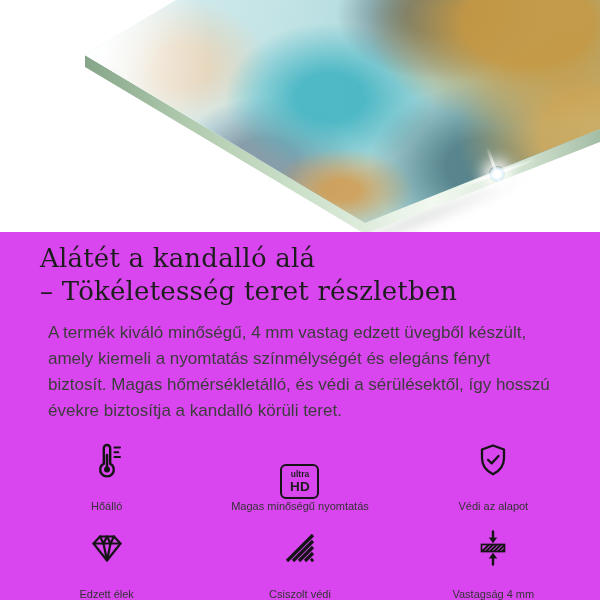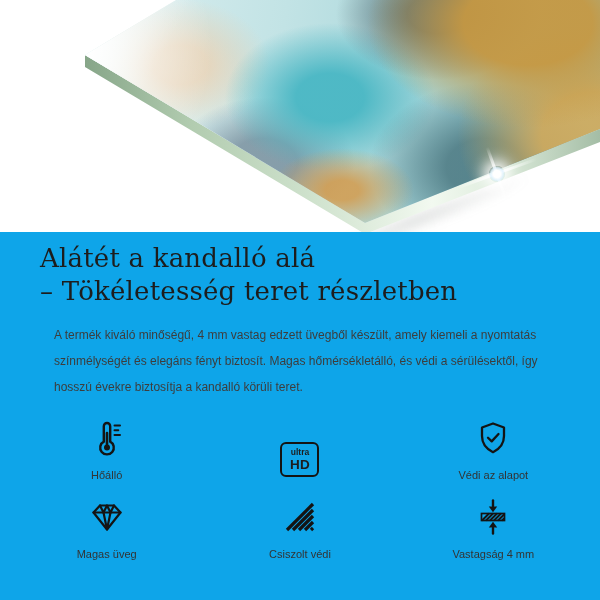--- a/index.html
+++ b/index.html
@@ -1,16 +1,16 @@
 <!DOCTYPE html>
 <html><head>
 <meta charset="utf-8">
 <style>
   html,body{margin:0;padding:0;background:#ffffff;}
-  .page{position:relative;width:600px;height:600px;background:#0ea5e9;overflow:hidden;
+  .page{position:relative;width:600px;height:600px;background:#d946ef;overflow:hidden;
         font-family:"Liberation Sans",sans-serif;color:#1d1d1d;}
 
   
   .hero{position:relative;width:600px;height:232px;background:#fff;overflow:hidden;}
   .glass-shadow{position:absolute;left:290px;top:210px;width:250px;height:22px;border-radius:50%;
         background:radial-gradient(ellipse at center,rgba(105,115,110,.22),rgba(105,115,110,0) 70%);
         filter:blur(5px);transform:rotate(-21deg);}
   .glass-edge{position:absolute;inset:0;
         clip-path:polygon(85px 55px,365px 223px,600px 129px,600px 142px,365px 234px,85px 67px);
         background:linear-gradient(90deg,#5e7f63 0%,#86a588 14%,#b2ccb0 32%,#cfe2cd 52%,
@@ -39,28 +39,28 @@
         background:linear-gradient(90deg,rgba(255,255,255,0),#fff 45%,#fff 55%,rgba(255,255,255,0));
         transform:rotate(70deg);}
   .sparkle .core{position:absolute;left:34px;top:34px;width:16px;height:16px;border-radius:50%;
         background:radial-gradient(circle,#fff 0 32%,rgba(225,243,255,.85) 55%,rgba(225,243,255,0) 78%);
         box-shadow:0 0 14px 6px rgba(255,255,255,.95);}
 
   
   .content{padding:0 40px;}
   h1{font-family:"DejaVu Serif","Liberation Serif",serif;font-weight:400;
      font-size:26px;line-height:33px;letter-spacing:.2px;margin:10px 0 12px;color:#1d1d1d;}
-  .desc{font-size:12px;line-height:26px;color:#3d3d3d;margin:14px;max-width:524px;}
+  .desc{font-size:17px;line-height:26px;color:#3d3d3d;margin:8px;max-width:524px;}
 
   
   .features{display:grid;grid-template-columns:repeat(3,1fr);row-gap:12px;
             padding:0 10px;margin-top:12px;text-align:center;}
   .feature{display:flex;flex-direction:column;align-items:center;}
   .icon-box{height:48px;display:flex;align-items:center;justify-content:center;}
-  .feature-label{font-size:11px;color:#333;margin-top:7px;}
+  .feature-label{font-size:11px;color:#333;margin-top:16px;}
   svg.ic{display:block;}
   .uhd{width:35px;height:31px;border:2.5px solid #141414;border-radius:6px;
        display:flex;flex-direction:column;align-items:center;justify-content:center;line-height:1;margin-top:43px;}
   .uhd .small{font-size:8.5px;font-weight:700;letter-spacing:0;}
   .uhd .big{font-size:13.5px;font-weight:700;margin-top:1px;letter-spacing:.3px;text-align:right;}
 </style>
 </head>
 <body>
 
 <div class="page">
@@ -95,20 +95,21 @@
       <div class="feature-label">Hőálló</div>
     </div>
 
     <div class="feature">
       <div class="icon-box">
         <div class="uhd">
           <span class="small">ultra</span>
           <span class="big">HD</span>
         </div>
       </div>
+      <div class="feature-label">Magas minőségű nyomtatás</div>
     </div>
 
     <div class="feature">
       <div class="icon-box">
         <svg class="ic" viewBox="0 0 40 40" width="40" height="40" fill="none" stroke="#141414" stroke-width="2.3" stroke-linecap="round" stroke-linejoin="round">
           <path d="M20 5.5 L31 9.5 V18 C31 25.5 26.5 31 20 34.2 C13.5 31 9 25.5 9 18 V9.5 Z"></path>
           <path d="M15 19.8 L18.7 23.4 L25.5 16"></path>
         </svg>
       </div>
       <div class="feature-label">Védi az alapot</div>
@@ -116,21 +117,21 @@
 
     <div class="feature">
       <div class="icon-box">
         <svg class="ic" viewBox="0 0 40 40" width="40" height="40" fill="none" stroke="#141414" stroke-width="2.2" stroke-linecap="round" stroke-linejoin="round">
           <path d="M13 8.5 H27 L33.5 15.5 L20 32.5 L6.5 15.5 Z"></path>
           <path d="M6.5 15.5 H33.5"></path>
           <path d="M13 8.5 L16.5 15.5 L20 8.5 L23.5 15.5 L27 8.5"></path>
           <path d="M16.5 15.5 L20 32.5 M23.5 15.5 L20 32.5"></path>
         </svg>
       </div>
-      <div class="feature-label">Magas üveg</div>
+      <div class="feature-label">Edzett élek</div>
     </div>
 
     <div class="feature">
       <div class="icon-box">
         <svg class="ic" viewBox="0 0 40 40" width="40" height="40" fill="none" stroke="#141414" stroke-width="3.2" stroke-linecap="butt">
           <path d="M7 33 L33 7"></path>
           <path d="M13 33 L33 13"></path>
           <path d="M19 33 L33 19"></path>
           <path d="M25 33 L33 25"></path>
           <path d="M31 33 L33 31"></path>

